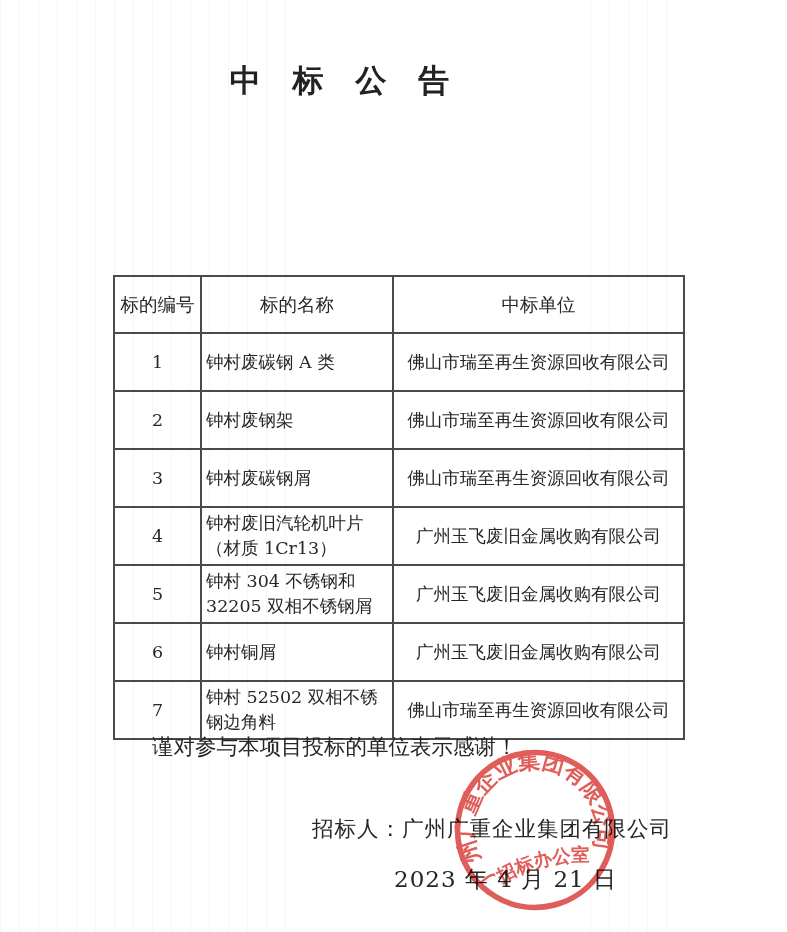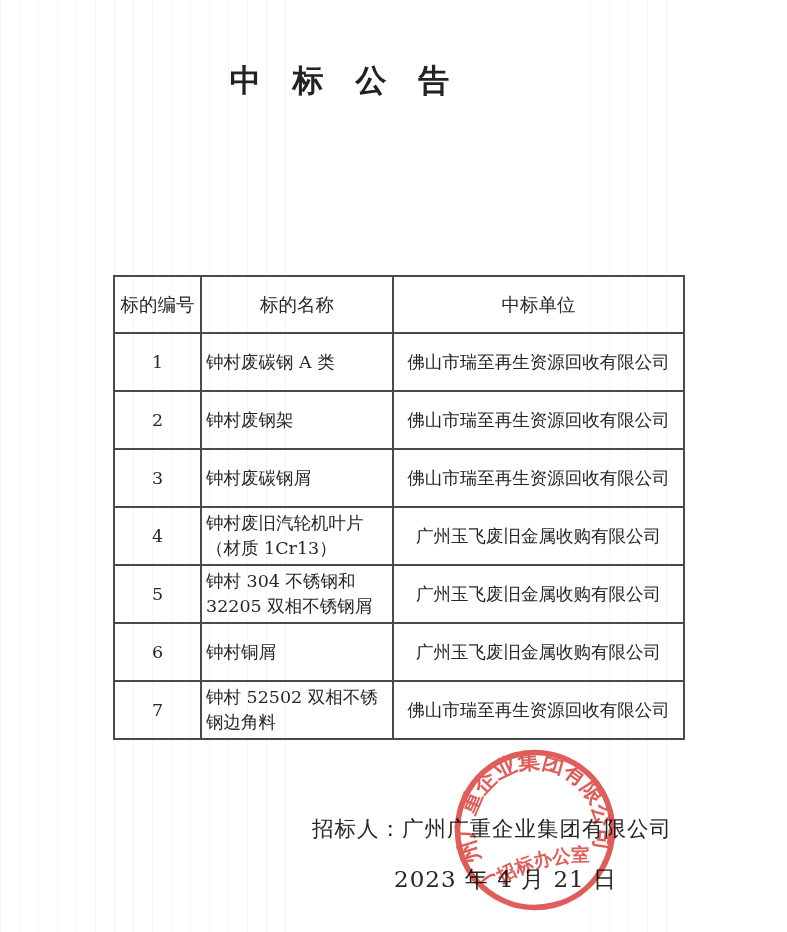--- a/index.html
+++ b/index.html
@@ -135,20 +135,21 @@
       <td class="winner">广州玉飞废旧金属收购有限公司</td>
     </tr>
     <tr>
       <td class="no">7</td>
       <td class="name">钟村 52502 双相不锈钢边角料</td>
       <td class="winner">佛山市瑞至再生资源回收有限公司</td>
     </tr>
   </tbody>
     </table>
 
+  <div class="thanks">谨对参与本项目投标的单位表示感谢！</div>
 
   <div class="signature">招标人：广州广重企业集团有限公司</div>
   <div class="date">2023 年 4 月 21 日</div>
 
   <svg class="seal" viewBox="0 0 200 200">
     <defs>
       <path id="sealArc" d="M 42.7 140.2 A 70 70 0 1 1 157.3 140.2" fill="none"></path>
       <path id="sealInner" d="M 46 150 Q 100 134 154 150" fill="none"></path>
     </defs>
     <circle cx="100" cy="100" r="88" fill="none" stroke-width="6.5" stroke="#dc4742"></circle>

